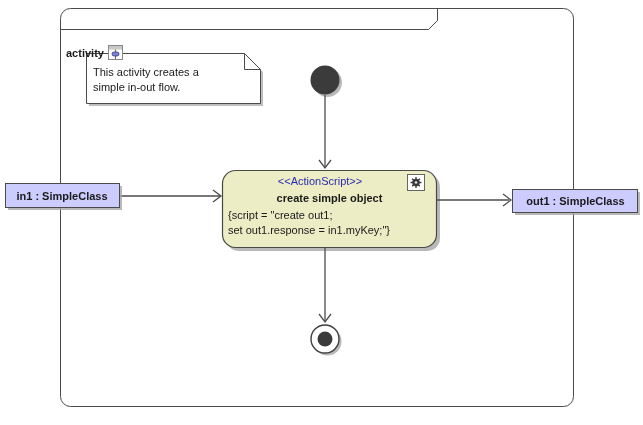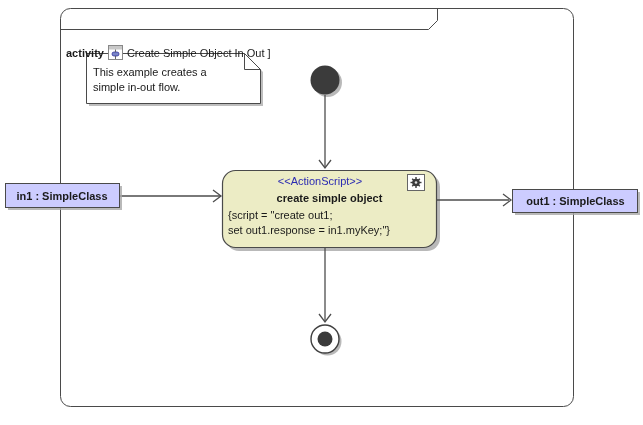--- a/index.html
+++ b/index.html
@@ -93,24 +93,23 @@
 
   <div class="txt frame-title">
     <span class="bold">activity</span>
     <svg class="dgm-icon" width="15" height="15" viewBox="0 0 15 15">
       <rect x="0.5" y="0.5" width="14" height="14" fill="#ffffff" stroke="#888888"></rect>
       <rect x="1" y="1" width="13" height="3.5" fill="#c8c8c8"></rect>
       <rect x="4" y="7" width="7" height="4" rx="2" fill="#7a86c8" stroke="#33339a" stroke-width="0.8"></rect>
       <line x1="7.5" y1="4.5" x2="7.5" y2="7" stroke="#555555" stroke-width="0.9"></line>
       <line x1="7.5" y1="11" x2="7.5" y2="14" stroke="#555555" stroke-width="0.9"></line>
     </svg>
-    <span>Create Simple Object In Out ]</span>
   </div>
 
-  <div class="txt note-line1">This example creates a</div>
+  <div class="txt note-line1">This activity creates a</div>
   <div class="txt note-line2">simple in-out flow.</div>
 
   <div class="txt stereotype">&lt;&lt;ActionScript&gt;&gt;</div>
   <div class="txt action-name">create simple object</div>
   <div class="txt script1">{script = "create out1;</div>
   <div class="txt script2">set out1.response = in1.myKey;"}</div>
 
   <div class="txt pin-label pin-in">in1 : SimpleClass</div>
   <div class="txt pin-label pin-out">out1 : SimpleClass</div>
 

